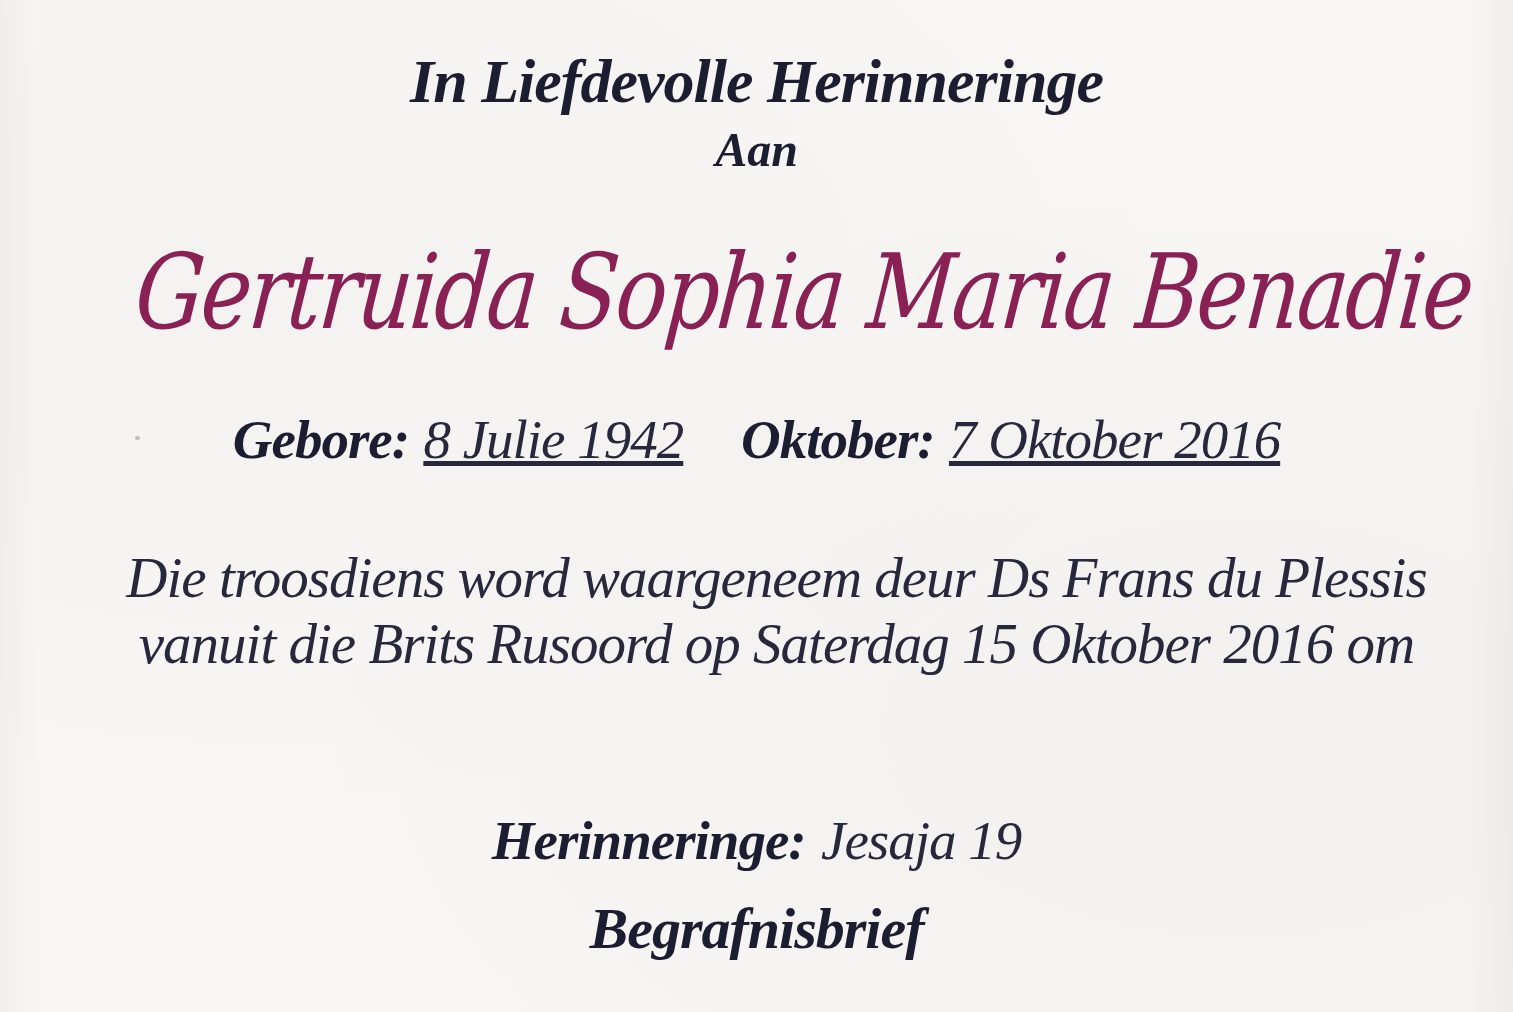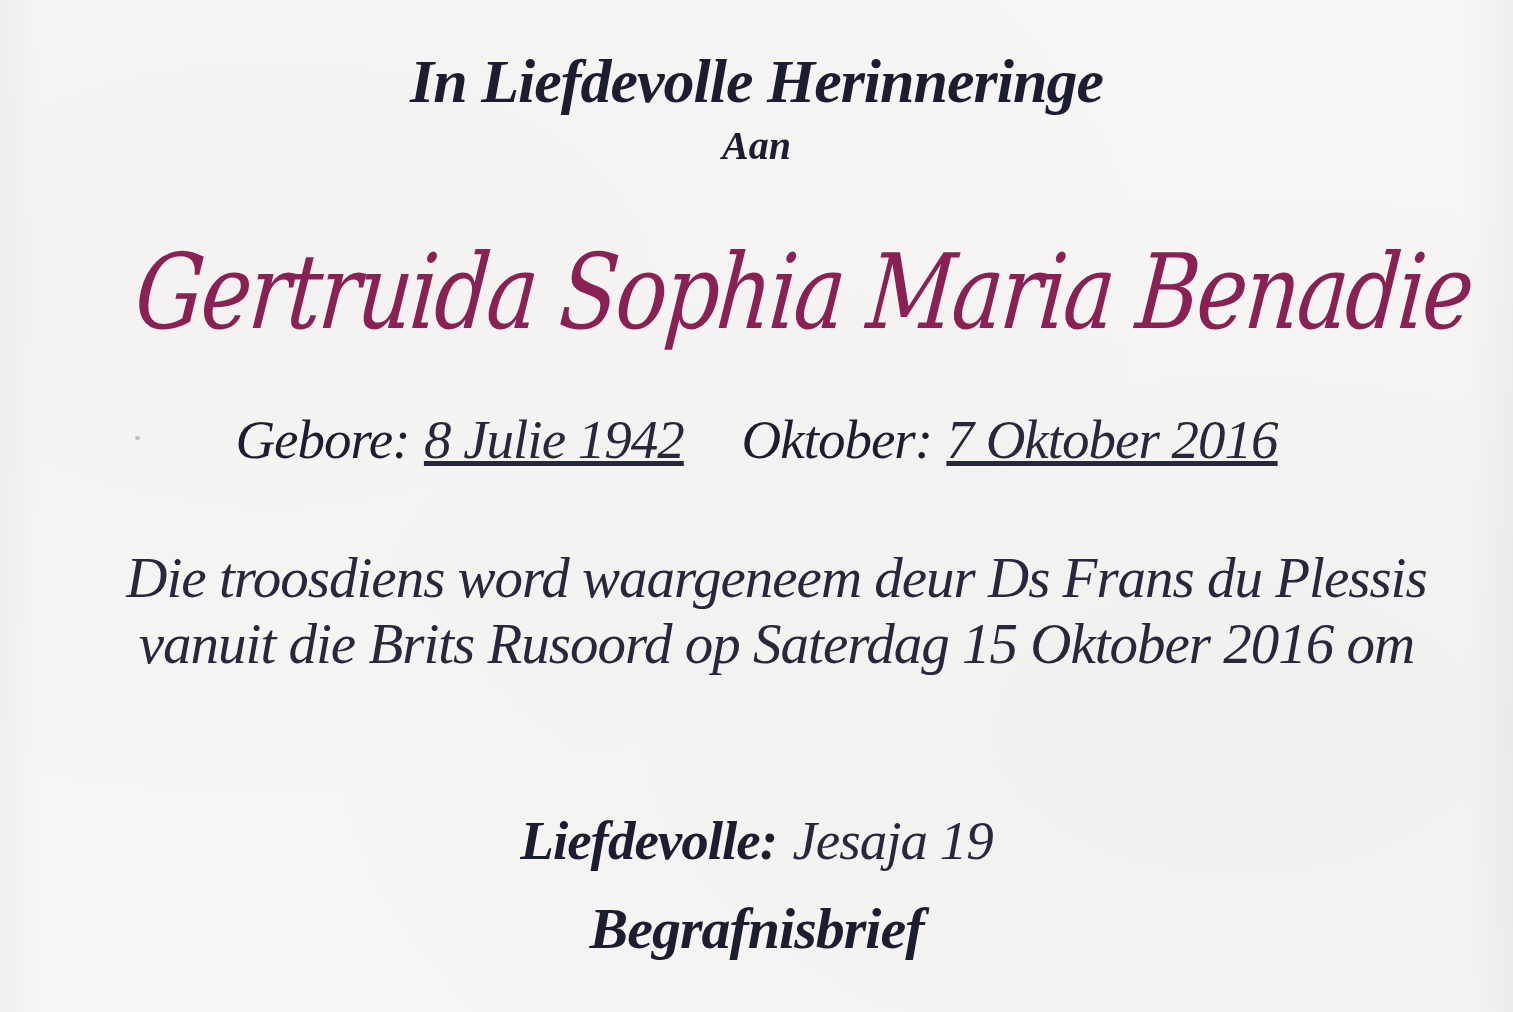--- a/index.html
+++ b/index.html
@@ -35,42 +35,42 @@
   }
   .title1 {
     top: 50px;
     font-size: 62px;
     font-weight: bold;
     font-style: italic;
     letter-spacing: -1px;
   }
   .title2 {
     top: 126px;
-    font-size: 40px;
+    font-size: 48px;
     font-weight: bold;
     font-style: italic;
   }
   .name {
     top: 240px;
     font-family: "DejaVu Serif", serif;
     font-style: italic;
     font-size: 104px;
     letter-spacing: -3px;
     color: var(--accent);
     transform: scaleX(0.82) skewX(-6deg);
     transform-origin: 50% 50%;
   }
   .dates {
     top: 412px;
     font-size: 55px;
     font-style: italic;
     color: var(--ink-light);
     letter-spacing: -1px;
   }
-  .dates .lbl { font-weight: normal; color: var(--ink); }
+  .dates .lbl { font-weight: bold; color: var(--ink); }
   .dates .val { margin-left: 0.26em; text-decoration: underline; }
   .dates .gap { display: inline-block; width: 1.05em; }
   .para {
     position: absolute;
     top: 545px;
     left: 0;
     width: 100%;
     text-align: center;
     font-size: 57px;
     font-style: italic;
@@ -121,20 +121,20 @@
   <div class="line dates">
     <span class="lbl">Gebore:</span><span class="val">8 Julie 1942</span><span class="gap"></span><span class="lbl">Oktober:</span><span class="val">7 Oktober 2016</span>
   </div>
 
   <div class="para">
     <div>Die troosdiens word waargeneem deur Ds Frans du Plessis</div>
     <div>vanuit die Brits Rusoord op Saterdag 15 Oktober 2016 om</div>
   </div>
 
   <div class="line scripture">
-    <span class="lbl">Liefdevolle:</span><span class="val">Jesaja 19</span>
+    <span class="lbl">Herinneringe:</span><span class="val">Jesaja 19</span>
   </div>
 
   <div class="line footer">Begrafnisbrief</div>
 
   <div class="speck"></div>
 
 </div>
 
 </body></html>

